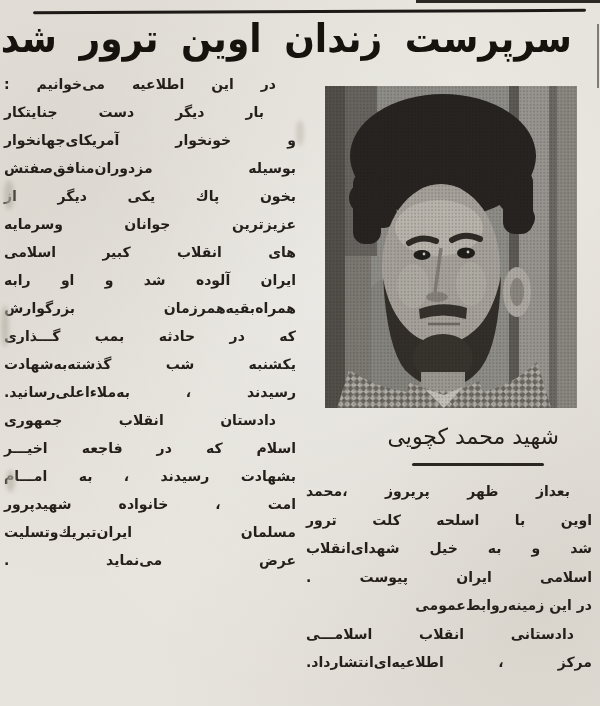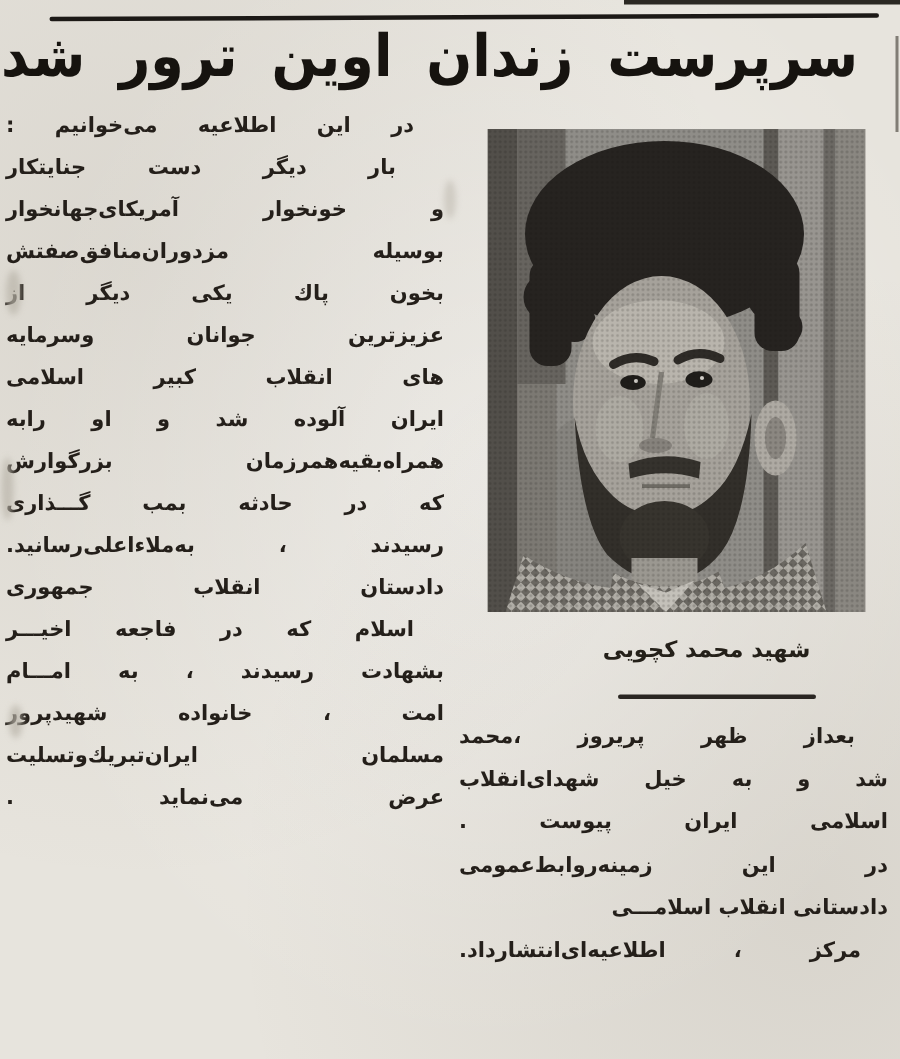--- a/index.html
+++ b/index.html
@@ -18,21 +18,21 @@
   .rule-main { position:absolute; top:10px; left:33px; width:553px; height:3px;
     background:#1c1916; border-radius:2px; transform:rotate(-0.25deg); }
   .edge-top { position:absolute; top:0; left:416px; width:184px; height:3px; background:#2b2823; }
   .edge-right { position:absolute; top:24px; right:1px; width:2px; height:64px; background:#4a453e; opacity:.65; }
   .headline { position:absolute; top:18px; right:28px; width:542px;
     font-size:36px; font-weight:bold; text-align:center; word-spacing:10px;
     color:#16130f; transform:scaleY(1.08); white-space:nowrap; }
   .photo-wrap { position:absolute; top:86px; left:325px; width:252px; height:322px; }
   .photo-wrap svg { display:block; width:252px; height:322px; }
   .caption { position:absolute; top:424px; left:383px; width:176px;
-    font-size:15px; font-weight:bold; text-align:center; color:#242019; white-space:nowrap; }
+    font-size:22px; font-weight:normal; text-align:right; color:#242019; white-space:nowrap; }
   .cap-underline { position:absolute; top:463px; left:412px; width:132px; height:3px;
     background:#2a2622; border-radius:2px; }
   .col { position:absolute; }
   #col-left { top:70px; left:4px; width:292px; }
   #col-right-text { top:477px; left:306px; width:286px; }
   .tline { font-size:14px; font-weight:bold; line-height:28px;
     text-align:justify; text-align-last:justify; color:#241f1a; }
   #col-right-text .tline { line-height:28.5px; }
   #col-left .tline:nth-child(1)  { text-indent:20px; }
   #col-left .tline:nth-child(2)  { text-indent:32px; }
@@ -134,31 +134,33 @@
       <div class="tline">در این اطلاعیه می‌خوانیم :</div>
       <div class="tline">بار دیگر دست جنایتکار</div>
       <div class="tline">و خونخوار آمریکای‌جهانخوار</div>
       <div class="tline">بوسیله مزدوران‌منافق‌صفتش</div>
       <div class="tline">بخون پاك یکی دیگر از</div>
       <div class="tline">عزیزترین جوانان وسرمایه</div>
       <div class="tline">های انقلاب کبیر اسلامی</div>
       <div class="tline">ایران آلوده شد و او رابه</div>
       <div class="tline">همراه‌بقیه‌همرزمان بزرگوارش</div>
       <div class="tline">که در حادثه بمب گـــذاری</div>
+      <div class="tline">یکشنبه شب گذشته‌به‌شهادت</div>
       <div class="tline">رسیدند ، به‌ملاءاعلی‌رسانید.</div>
       <div class="tline">دادستان انقلاب جمهوری</div>
       <div class="tline">اسلام که در فاجعه اخیـــر</div>
       <div class="tline">بشهادت رسیدند ، به امـــام</div>
       <div class="tline">امت ، خانواده شهیدپرور</div>
       <div class="tline">مسلمان ایران‌تبریك‌وتسلیت</div>
       <div class="tline">عرض می‌نماید .</div>
     </div>
 
   <div id="col-right-text" class="col">
       <div class="tline">بعداز ظهر پریروز ،محمد</div>
+      <div class="tline">اوین با اسلحه کلت ترور</div>
       <div class="tline">شد و به خیل شهدای‌انقلاب</div>
       <div class="tline">اسلامی ایران پیوست .</div>
       <div class="tline">در این زمینه‌روابط‌عمومی</div>
       <div class="tline">دادستانی انقلاب اسلامـــی</div>
       <div class="tline">مرکز ، اطلاعیه‌ای‌انتشارداد.</div>
     </div>
 
   <div class="speck s1"></div>
   <div class="speck s2"></div>
   <div class="speck s3"></div>

